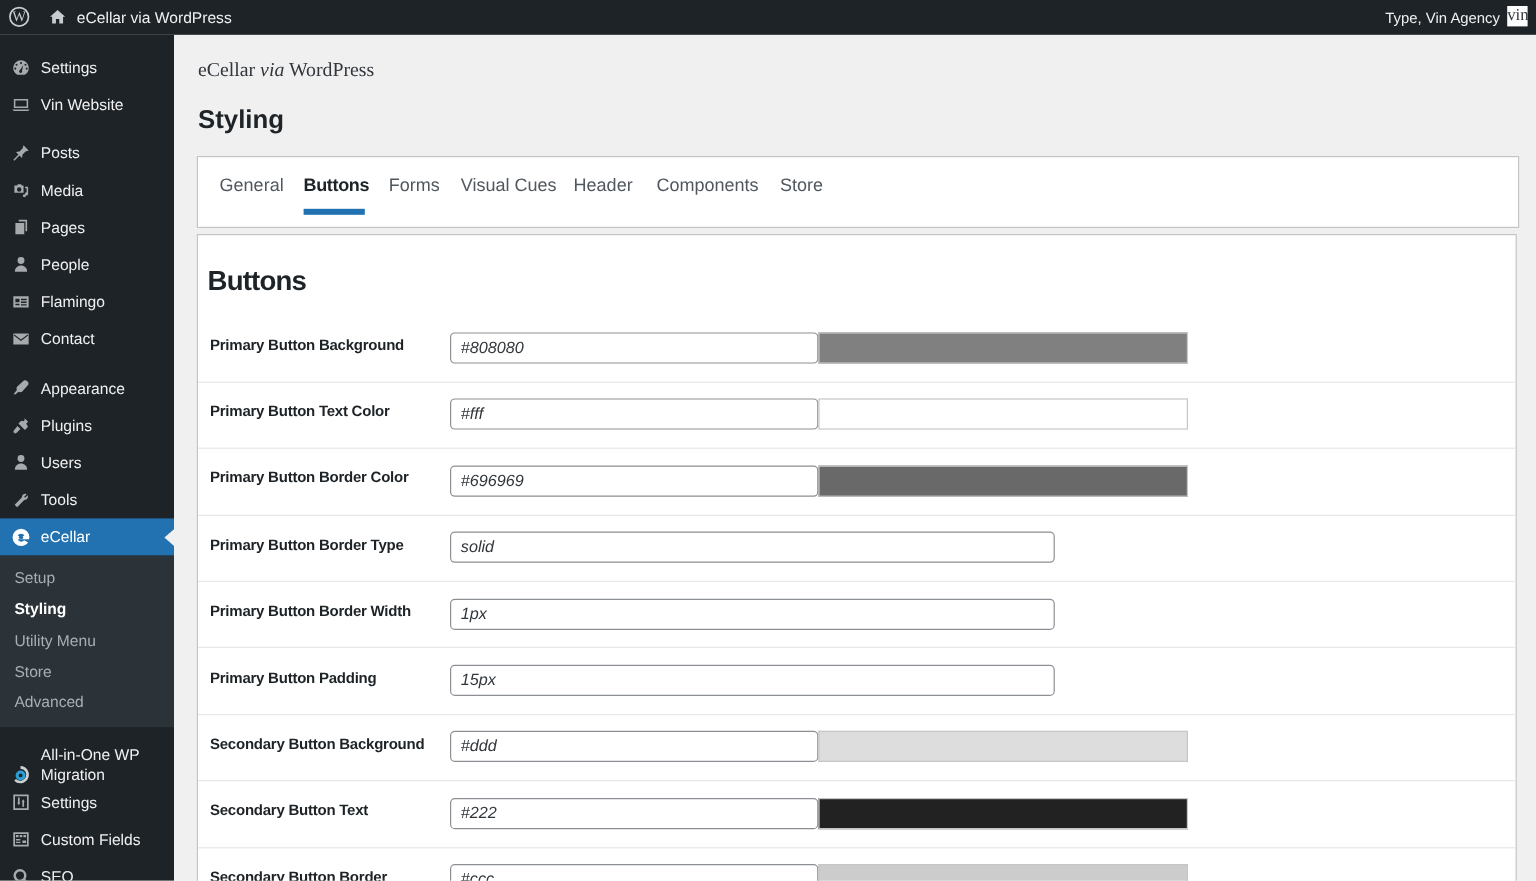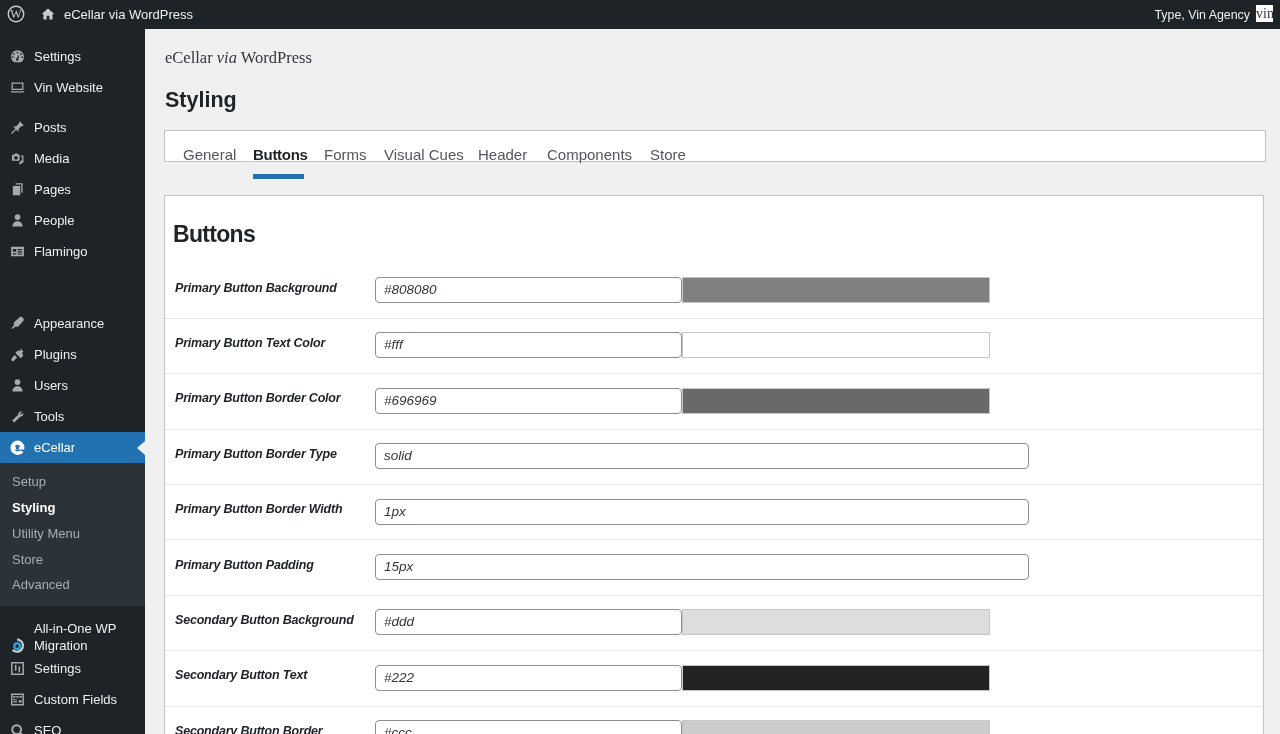--- a/index.html
+++ b/index.html
@@ -12,30 +12,30 @@
 .mi svg { margin-left:9px; width:17px; height:17px; flex:none; }
 .mi .lbl { margin-left:8px; white-space:nowrap; }
 .mi.active { background:#2271b1; color:#fff; }
 #submenu { position:absolute; left:0; top:433.5px; width:145px; height:143px; background:#2c3338; }
 .smi { position:absolute; left:12px; font-size:13px; color:#a7aeb5; white-space:nowrap; }
 .smi.cur { color:#fff; font-weight:700; }
 .arrow { position:absolute; right:0; top:9px; width:0; height:0; border-top:7px solid transparent; border-bottom:7px solid transparent; border-right:8px solid #f0f0f1; }
 #content { position:absolute; left:145px; top:29px; width:1135px; height:705px; background:#f0f0f1; }
 #crumb { position:absolute; left:20px; top:19px; font-family:"Liberation Serif",serif; font-size:16.5px; color:#32373c; }
 #pagetitle { position:absolute; left:20px; top:59px; font-size:21.5px; font-weight:700; color:#1d2327; }
-#tabbox { position:absolute; left:19px; top:101px; width:1102px; height:32px; background:#fff; border:1px solid #c3c4c7; }
+#tabbox { position:absolute; left:19px; top:101px; width:1102px; height:60px; background:#fff; border:1px solid #c3c4c7; }
 .tab { position:absolute; top:0; height:47px; line-height:47px; font-size:15px; color:#50575e; white-space:nowrap; }
 .tab.active { color:#1d2327; font-weight:700; letter-spacing:-0.3px; }
 #tabline { position:absolute; left:88px; top:43px; width:51px; height:4.5px; background:#2271b1; }
 #panel { position:absolute; left:19px; top:166px; width:1100px; height:560px; background:#fff; border:1px solid #c3c4c7; }
 #panel h2 { position:absolute; left:8px; top:25px; font-size:23px; letter-spacing:-0.7px; font-weight:700; color:#1d2327; }
-.row-label { position:absolute; left:10px; letter-spacing:-0.2px; font-size:12.5px; font-weight:700; color:#1d2327; white-space:nowrap;font-style:italic; }
+.row-label { position:absolute; left:10px; letter-spacing:-0.2px; font-size:12.5px; font-weight:700; color:#1d2327; white-space:nowrap; }
 .inp { position:absolute; left:210px; height:26px; background:#fff; border:1px solid #8c8f94; border-radius:4px; font-size:13.5px; line-height:24px; color:#32373c; padding-left:8px;font-style:italic; }
 .inp.half { width:307px; }
-.inp.full { width:654px; }
+.inp.full { width:504px; }
 .swatch { position:absolute; left:517px; width:308px; height:26px; border:1px solid #c6c6c6; }
 .sep { position:absolute; left:0; width:1098px; height:1px; background:#e7e7e7; }
 </style>
 </head>
 <body>
 <div id="adminbar">
   <svg style="position:absolute;left:7px;top:5px" width="18" height="18" viewBox="0 0 20 20">
       <circle cx="10" cy="10" r="8.6" fill="none" stroke="#c7ccd1" stroke-width="1.6"></circle>
       <text x="10" y="14.2" text-anchor="middle" font-family="Liberation Serif,serif" font-size="13.5" fill="#c7ccd1">W</text>
     </svg>
@@ -92,20 +92,27 @@
         <circle fill="#a7aaad" cx="10" cy="6" r="3.4"></circle>
         <path fill="#a7aaad" d="M4 17c0-3.6 2.7-6 6-6s6 2.4 6 6z"></path>
       </svg>
     <span class="lbl">People</span>
   </div>
   <div class="mi" style="top:206.5px">
     <svg viewBox="0 0 20 20">
         <path fill="#a7aaad" d="M2.5 4.5h15v11h-15zM4.5 7h4v3.4h-4zM4.5 12h4v1.4h-4zM10 7h5.5v1.4H10zM10 9.8h5.5v1.4H10zM10 12.4h5.5v1.2H10z" fill-rule="evenodd"></path>
       </svg>
     <span class="lbl">Flamingo</span>
+  </div>
+  <div class="mi" style="top:237.5px">
+    <svg viewBox="0 0 20 20">
+        <path fill="#a7aaad" d="M2.5 4.5h15v11h-15z"></path>
+        <path fill="#1d2327" d="M3.5 5.5 10 10.5 16.5 5.5 17 6.5 10 12 3 6.5z"></path>
+      </svg>
+    <span class="lbl">Contact</span>
   </div>
   <div class="mi" style="top:278.5px">
     <svg viewBox="0 0 20 20">
         <path fill="#a7aaad" d="M16.5 3.5c1 1 1.2 2.4.4 3.4l-5.4 6c-1 1.1-2.6 1.3-3.8.6L4 16.5l-1-1 3-3.7c-.7-1.2-.5-2.8.6-3.8l6-5.4c1-.8 2.4-.6 3.9.9z"></path>
       </svg>
     <span class="lbl">Appearance</span>
   </div>
   <div class="mi" style="top:309.5px">
     <svg viewBox="0 0 20 20">
         <path fill="#a7aaad" d="M13.5 3 17 6.5l-2 2 1 1c.8.8.8 2 0 2.8l-2.2 2.2-6.3-6.3L9.7 6c.8-.8 2-.8 2.8 0l1-1zM6.5 10.5l3 3-4 4-1.5.5-1.5-1.5.5-1.5z"></path>

